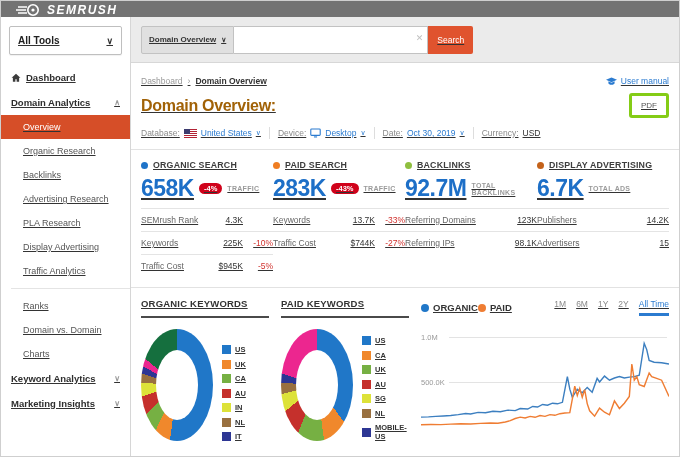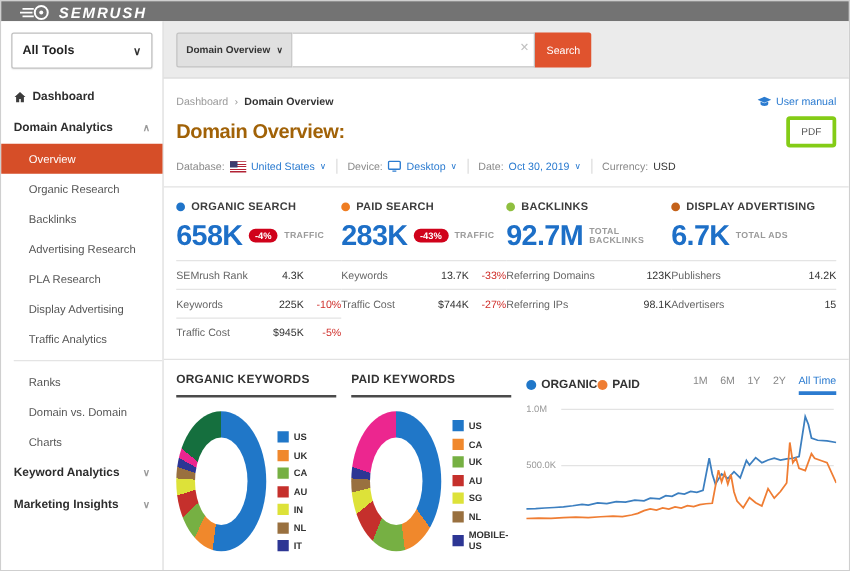--- a/index.html
+++ b/index.html
@@ -9,21 +9,21 @@
     font-family:"Liberation Sans", sans-serif;
     background:#fff; color:#333;
   }
   .screen { width:680px; height:457px; display:flex; flex-direction:column; border:1px solid #cfcfcf; }
 
   
   .topbar { height:16px; flex:none; background:#737373; display:flex; align-items:flex-end; padding-left:14px; }
   .logo { display:flex; align-items:center; gap:6px; color:#fff; cursor:pointer; }
   .logo-text { font-size:12px; font-weight:bold; font-style:italic; letter-spacing:1.5px; }
 
-  .body-row { flex:1; display:flex; min-height:0; }
+  .body-row { flex:1; display:flex; min-height:0;text-decoration:underline; }
 
   
   .sidebar { width:130px; flex:none; background:#fff; border-right:1px solid #d6d6d6; }
   .all-tools { margin:9px 8px 10px 8px; height:29px; border:1px solid #bfbfbf; border-radius:2px;
     display:flex; align-items:center; justify-content:space-between; padding:0 8px;
     font-size:10px; font-weight:bold; color:#222; cursor:pointer; background:#fff; box-shadow:0 1px 1px rgba(0,0,0,.06); }
   .all-tools .chev { font-size:9px; color:#333; }
   .nav-item { display:flex; align-items:center; gap:5px; padding:7px 10px; font-size:9px; color:#555; cursor:pointer; }
   .nav-item span.lab { flex:1; }
   .nav-item.section { font-weight:bold; color:#2e2e2e; font-size:9.5px; }
@@ -92,21 +92,21 @@
   .legend { display:flex; flex-direction:column; gap:5.5px; padding-top:1px; }
   .leg-item { display:flex; align-items:center; gap:4px; font-size:7.5px; font-weight:bold; color:#333; }
   .leg-item .sw { width:9px; height:9px; flex:none; }
 
   .trend-head { display:flex; align-items:center; padding-top:1px; }
   .t-leg { display:flex; align-items:center; gap:4px; font-size:9.5px; font-weight:bold; color:#333; }
   .t-dot { width:8px; height:8px; border-radius:50%; flex:none; }
   .tabs { margin-left:auto; display:flex; gap:10px; font-size:8.5px; color:#888; align-items:flex-start; }
   .tab { cursor:pointer; padding-bottom:4px;text-align:right; }
   .tab.active { color:#2b7bd0; border-bottom:3px solid #2b7bd0; }
-  .trend-plot { position:relative; height:110px;text-align:center; }
+  .trend-plot { position:relative; margin-top:10px; height:110px;text-align:center; }
   .gridline { position:absolute; left:28px; right:2px; height:1px; background:#e3e3e3; }
   .gl-lbl { position:absolute; left:0; font-size:7.5px; color:#999; transform:translateY(-50%); }
   .trend-plot svg { position:absolute; inset:0; width:100%; height:100%; }
 </style>
 </head>
 <body>
 
 <div class="screen">
 
   <header class="topbar">

